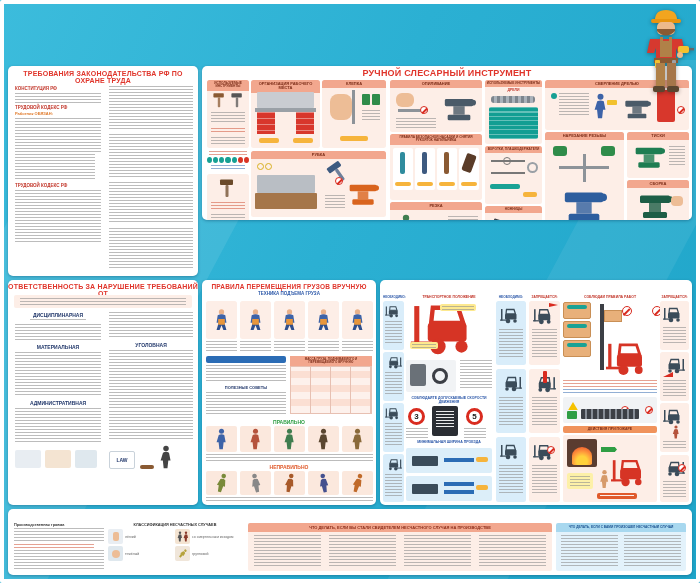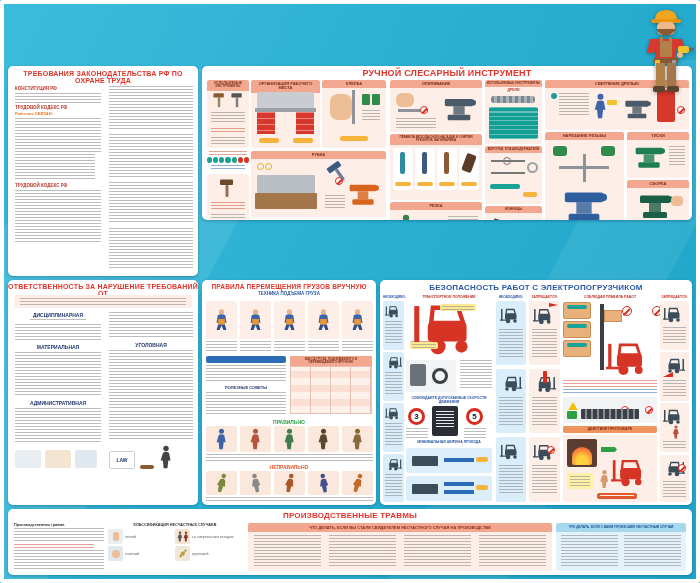--- a/index.html
+++ b/index.html
@@ -480,21 +480,20 @@
       </div>
     <div class="mini abs" style="left:140px;top:191px;width:31px;height:24px">
         <svg style="width:12px;height:20px;color:#c06a2a;transform:rotate(16deg)">
           <use href="#pers"></use>
         </svg>
       </div>
     <div class="tx abs" style="left:4px;top:217px;width:167px;height:6px"></div>
   </div>
 
   <div class="panel" style="left:380px;top:280px;width:312px;height:225px">
-    <div class="pt blue" style="font-size:8px;padding-top:3px">БЕЗОПАСНОСТЬ РАБОТ С ЭЛЕКТРОПОГРУЗЧИКОМ</div>
 
     <div class="bh" style="position:absolute;left:3px;top:15px;width:21px;font-size:3px">НЕОБХОДИМО:</div>
     <div class="card blue" style="left:3px;top:21px;width:21px;height:49px">
         <svg class="abs" style="left:2px;top:4px;width:17px;height:13px;color:#3b4c5a">
           <use href="#fk"></use>
         </svg>
         <div class="tx abs" style="left:2px;top:20px;width:17px;height:24px"></div>
       </div>
     <div class="card blue" style="left:3px;top:72px;width:21px;height:49px">
         <svg class="abs" style="left:2px;top:4px;width:17px;height:13px;color:#3b4c5a;transform:scaleX(-1)">
@@ -663,21 +662,20 @@
           <use href="#pers"></use>
         </svg>
         <div class="tx abs" style="left:3px;top:38px;width:23px;height:8px"></div>
       </div>
     <div class="card" style="left:280px;top:175px;width:29px;height:47px"><svg class="abs" style="left:3px;top:5px;width:22px;height:17px;color:#3b4c5a;transform:scaleX(-1)">
           <use href="#fk"></use>
         </svg><span class="ban abs" style="left:18px;top:3px;width:8px;height:8px"></span><div class="tx abs" style="left:3px;top:26px;width:23px;height:18px"></div></div>
   </div>
 
   <div class="panel" style="left:8px;top:509px;width:684px;height:66px">
-    <div class="pt" style="font-size:8px;padding-top:2px">ПРОИЗВОДСТВЕННЫЕ ТРАВМЫ</div>
 
     <div class="abs" style="left:6px;top:14px;width:90px">
       <div style="font-size:3.8px;font-weight:700;color:#333">Производственная травма</div>
       <div class="tx" style="height:14px;margin-top:1px"></div>
       <div class="tx r" style="height:4px;margin-top:2px;width:80px"></div>
       <div class="tx" style="height:20px;margin-top:2px"></div>
     </div>
 
     <div class="abs" style="left:100px;top:14px;width:134px">
       <div style="font-size:3.8px;font-weight:700;color:#333;text-align:center">КЛАССИФИКАЦИЯ НЕСЧАСТНЫХ СЛУЧАЕВ</div>

